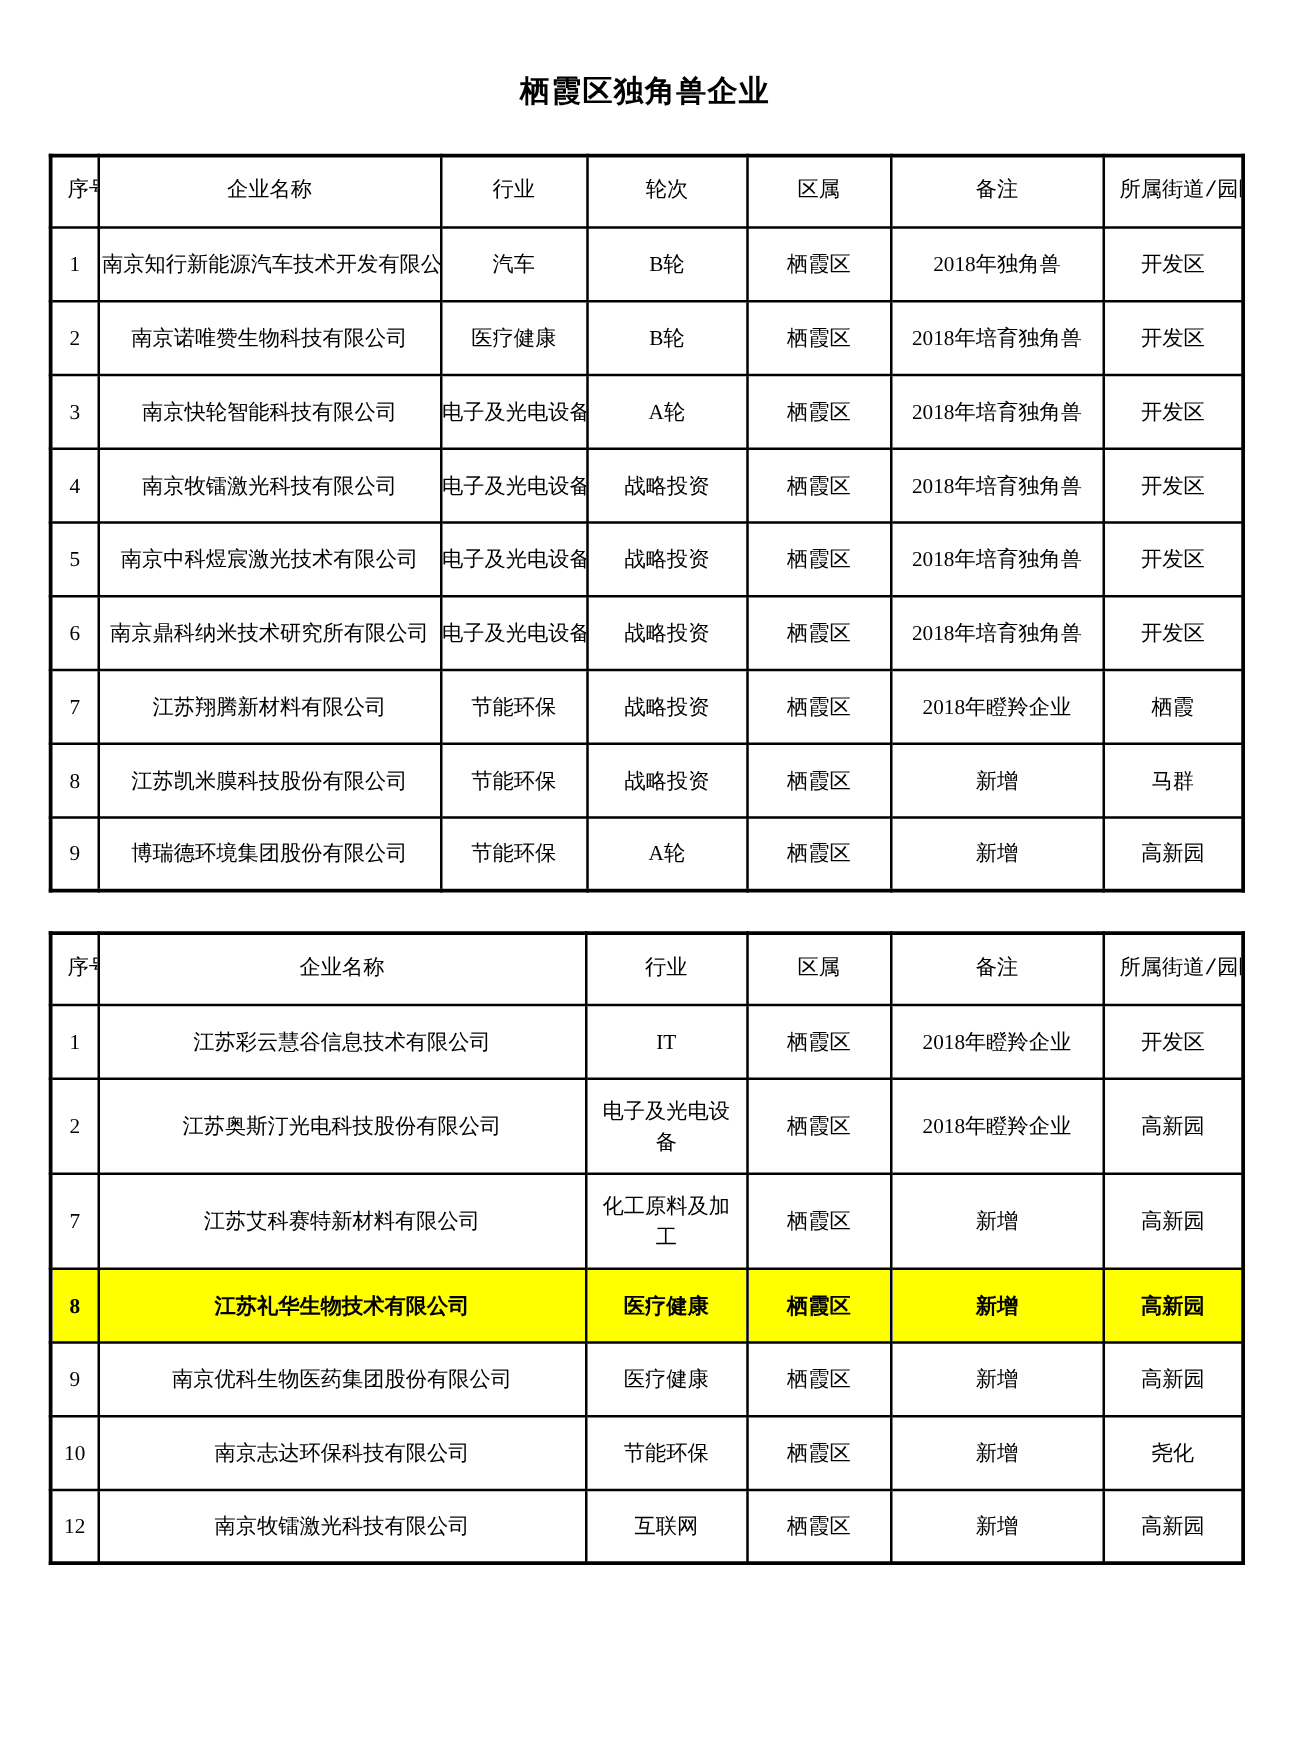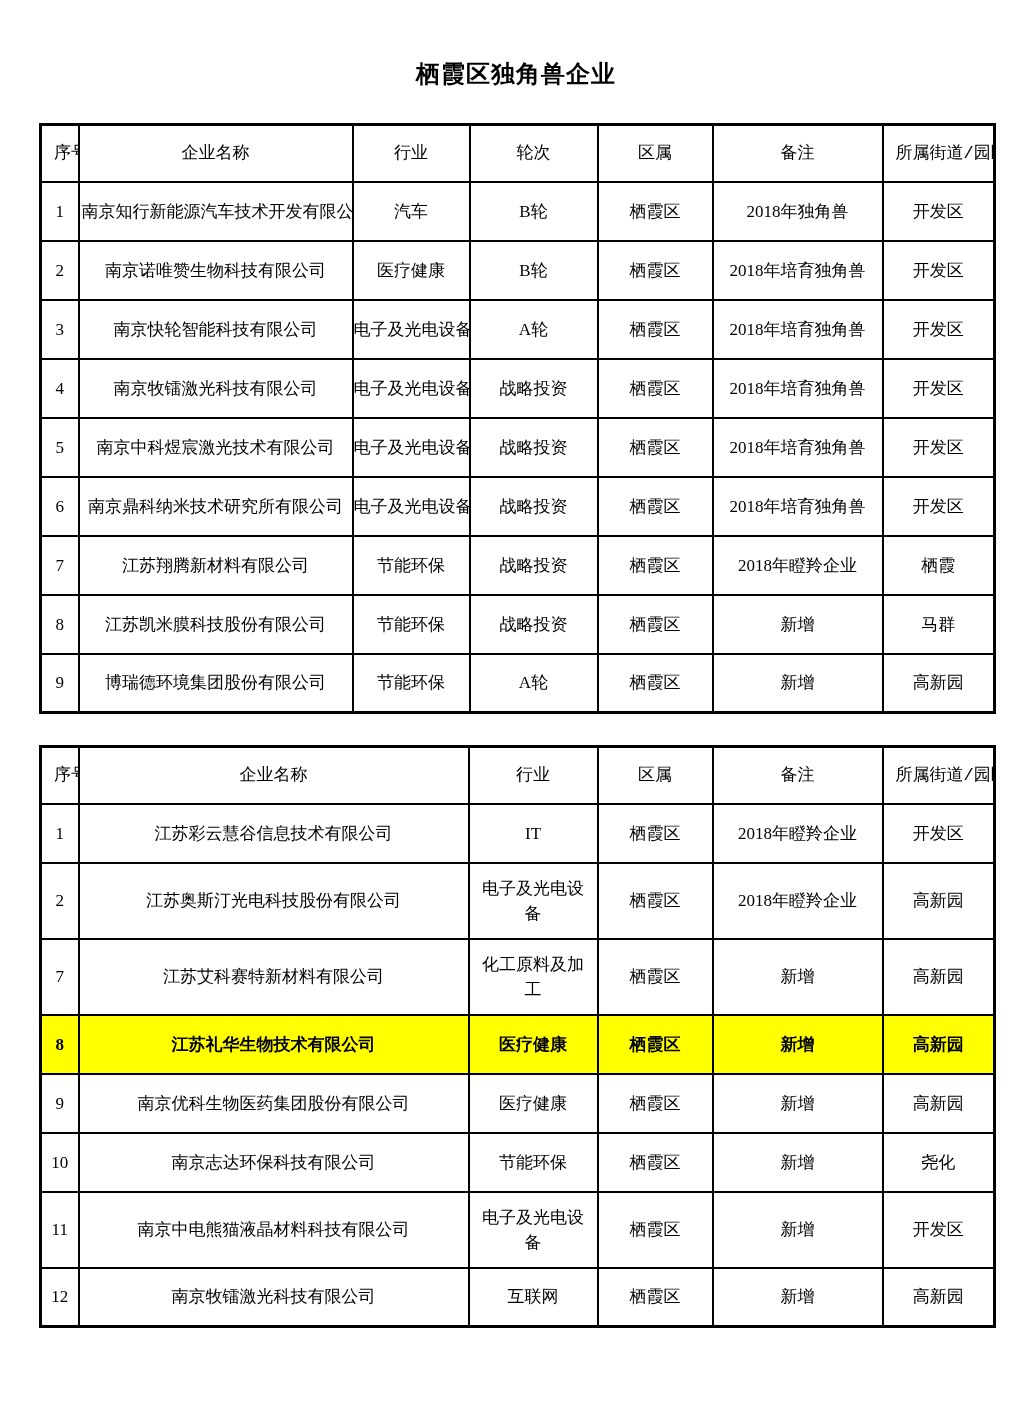--- a/index.html
+++ b/index.html
@@ -241,28 +241,20 @@
         </tr>
         <tr>
           <td class="c0">10</td>
           <td class="c1">南京志达环保科技有限公司</td>
           <td class="c2">节能环保</td>
           <td class="c3">栖霞区</td>
           <td class="c4">新增</td>
           <td class="c5">尧化</td>
         </tr>
         <tr>
-          <td class="c0">11</td>
-          <td class="c1">南京中电熊猫液晶材料科技有限公司</td>
-          <td class="c2">电子及光电设备</td>
-          <td class="c3">栖霞区</td>
-          <td class="c4">新增</td>
-          <td class="c5">开发区</td>
-        </tr>
-        <tr>
           <td class="c0">12</td>
           <td class="c1">南京牧镭激光科技有限公司</td>
           <td class="c2">互联网</td>
           <td class="c3">栖霞区</td>
           <td class="c4">新增</td>
           <td class="c5">高新园</td>
         </tr>
       </tbody>
   </table>
 

